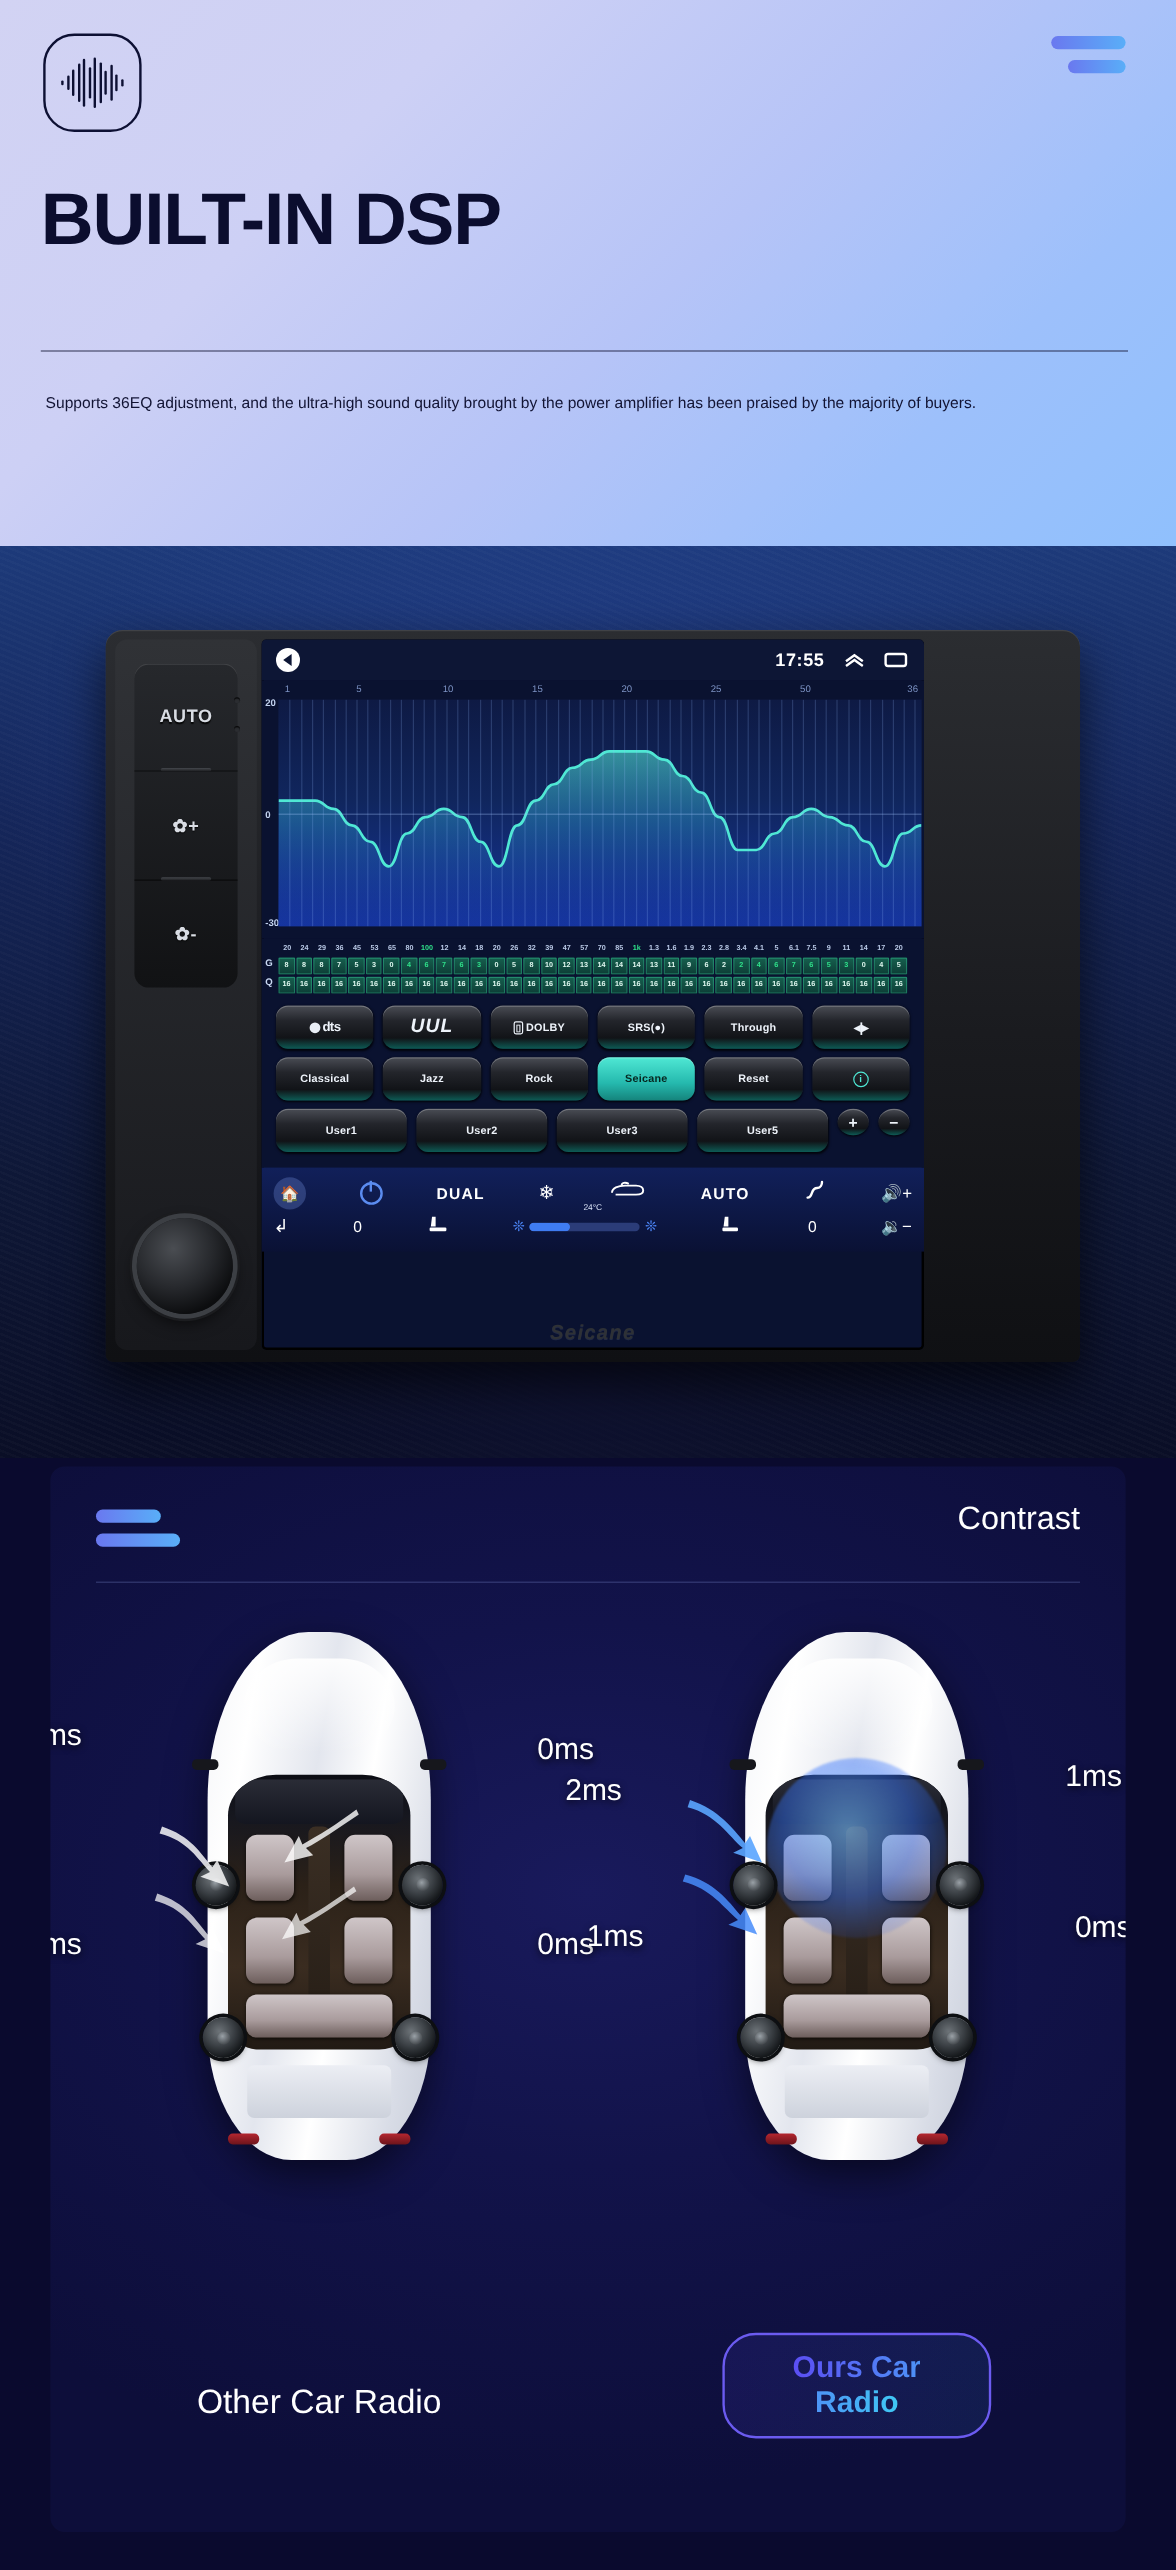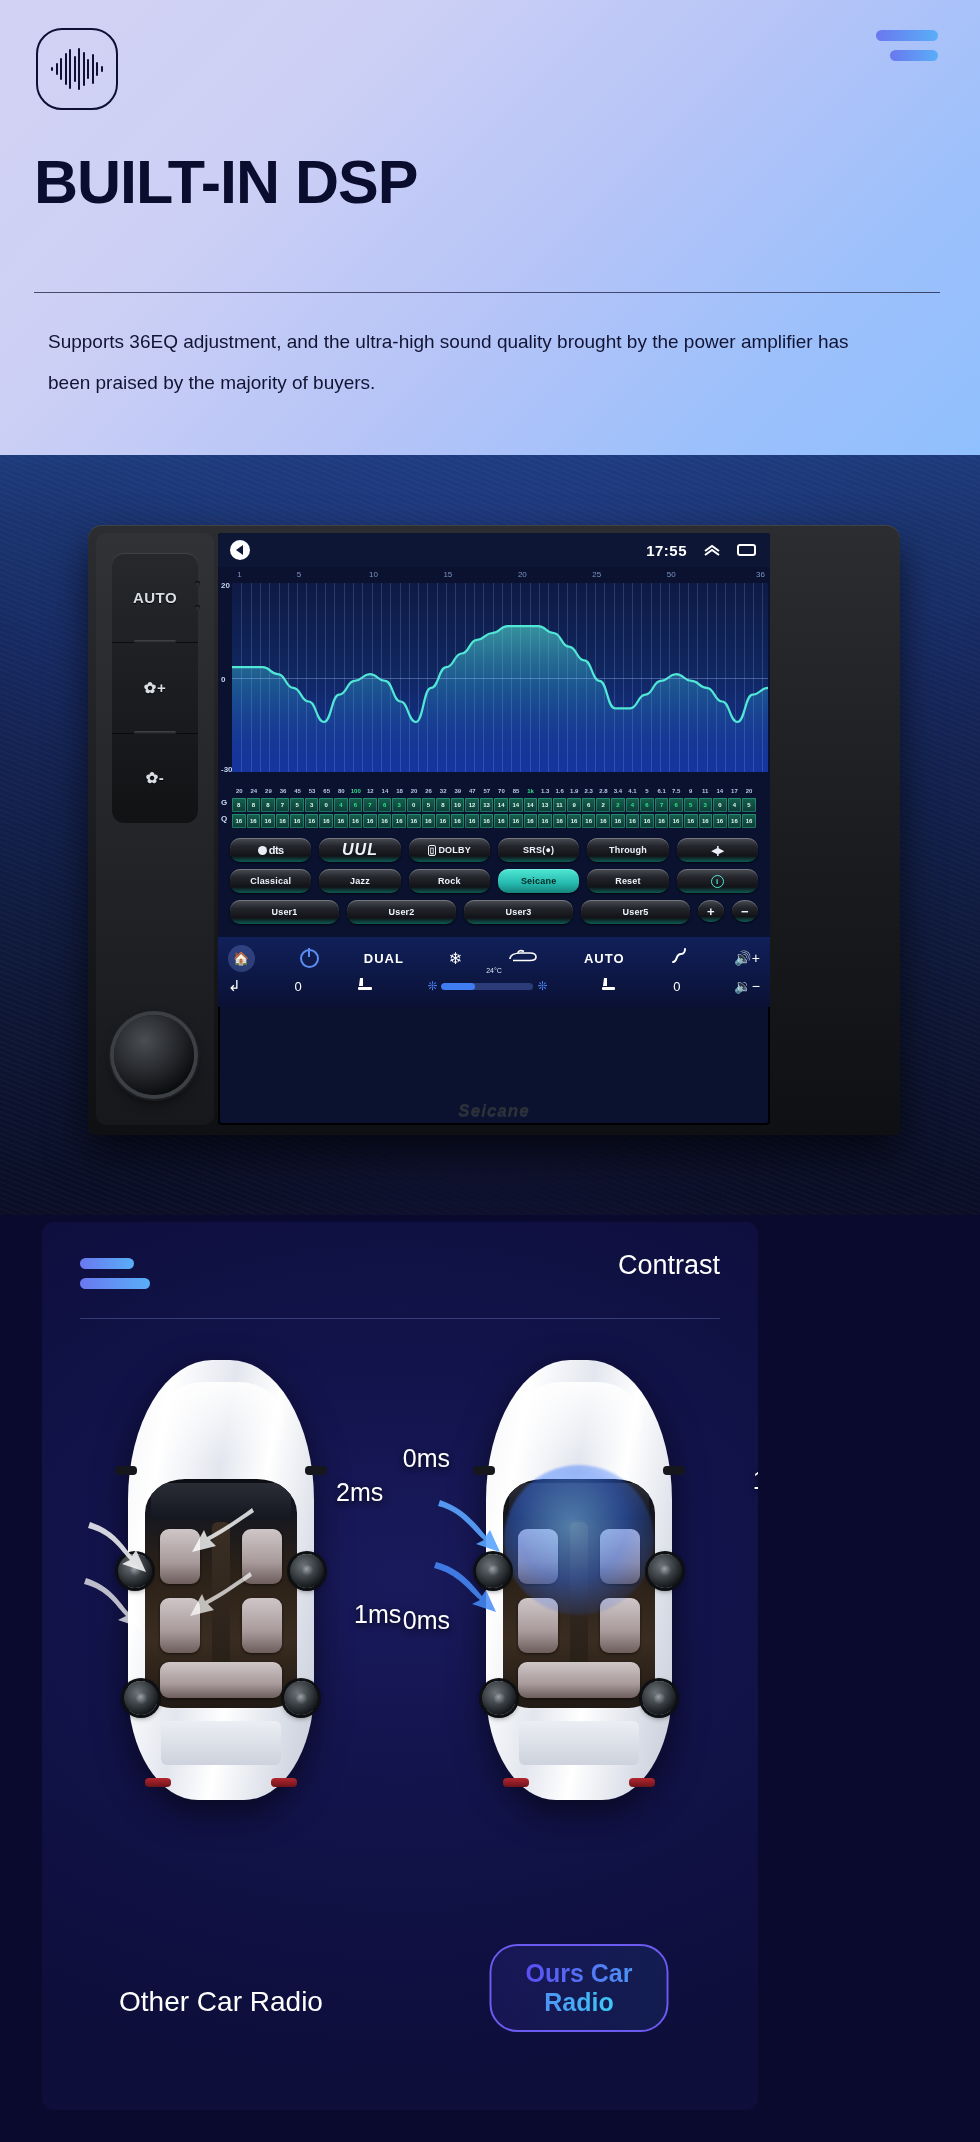--- a/index.html
+++ b/index.html
@@ -37,22 +37,22 @@
     position:absolute; left:34px; top:152px;
     font-size:61px; font-weight:800; letter-spacing:-1px;
     color:#0b0d2e; line-height:1;
     font-family:"Liberation Sans", sans-serif;
   }
   .divider{
     position:absolute; left:34px; top:292px; width:906px; height:1px;
     background:#1b1d3d; opacity:.75;
   }
   .hero p{
-    position:absolute; left:48px; top:322px; width:830px;
-    font-size:19px; line-height:2.15; color:#121434;
+    position:absolute; left:38px; top:322px; width:830px;
+    font-size:13px; line-height:2.15; color:#121434;
   }
 
   
   .radio-scene{
     position:absolute; left:0; top:455px; width:980px; height:760px;
     background:
       radial-gradient(ellipse 460px 300px at 50% 100%, #151a3a 0%, #0b0f28 60%, #070a1c 100%),
       linear-gradient(180deg,#8fc0fd 0%,#4d6bb8 7%,#1b2a5e 22%,#141b41 48%,#0d1130 100%);
     overflow:hidden;
   }
@@ -158,21 +158,21 @@
     background:linear-gradient(180deg,#16604f,#0d3d36);
     color:#dff7ef; border-radius:1px;
     box-shadow:inset 0 0 0 1px rgba(60,220,170,.35);
   }
   .cellrow i.g{ color:#2fe08a; }
 
   
   .presets{ background:#0a1230; padding:8px 12px 6px; }
   .prow{ display:flex; gap:8px; margin-bottom:7px; }
   .pbtn{
-    flex:1; height:24px; border-radius:10px;
+    flex:1; height:36px; border-radius:10px;
     background:linear-gradient(180deg,#4a4d55 0%,#23252b 35%,#111317 75%,#0d5b55 100%);
     box-shadow:inset 0 1px 0 rgba(255,255,255,.25), 0 1px 2px rgba(0,0,0,.8);
     display:flex; align-items:center; justify-content:center;
     color:#eef3fa; font-size:9px; font-weight:700; letter-spacing:.2px;
   }
   .pbtn.active{
     background:linear-gradient(180deg,#4fe8d4 0%,#25b9ae 60%,#15847c 100%);
     color:#06261f;
   }
   .pbtn.circle{
@@ -203,21 +203,21 @@
   .fanbar .track{ width:92px; height:7px; border-radius:4px; background:#2b3c78; overflow:hidden; }
   .fanbar .fill{ width:36%; height:100%; background:#3f7cf2; border-radius:4px; }
   .brand{
     position:absolute; left:0; right:0; bottom:14px; text-align:center;
     font-size:17px; font-style:italic; font-weight:700; color:#2e3136;
     letter-spacing:1px; text-shadow:0 1px 0 rgba(255,255,255,.10);
   }
 
   
   .contrast{
-    position:absolute; left:42px; top:1222px; width:716px; height:888px;
+    position:absolute; left:42px; top:1222px; width:896px; height:888px;
     background:radial-gradient(ellipse 700px 500px at 50% 40%, #191a5c 0%, #12134a 45%, #0d0e3a 100%);
     border-radius:12px; overflow:hidden;padding-left:24px;
   }
   .c-menu{ position:absolute; left:38px; top:36px; display:flex; flex-direction:column; gap:9px; }
   .c-menu span{ display:block; height:11px; border-radius:6px;
     background:linear-gradient(90deg,#6a78ef,#59aef8); }
   .c-menu span:nth-child(1){ width:54px; }
   .c-menu span:nth-child(2){ width:70px; }
   .c-title{
     position:absolute; right:38px; top:28px; font-size:27px; color:#fff; font-weight:400;

